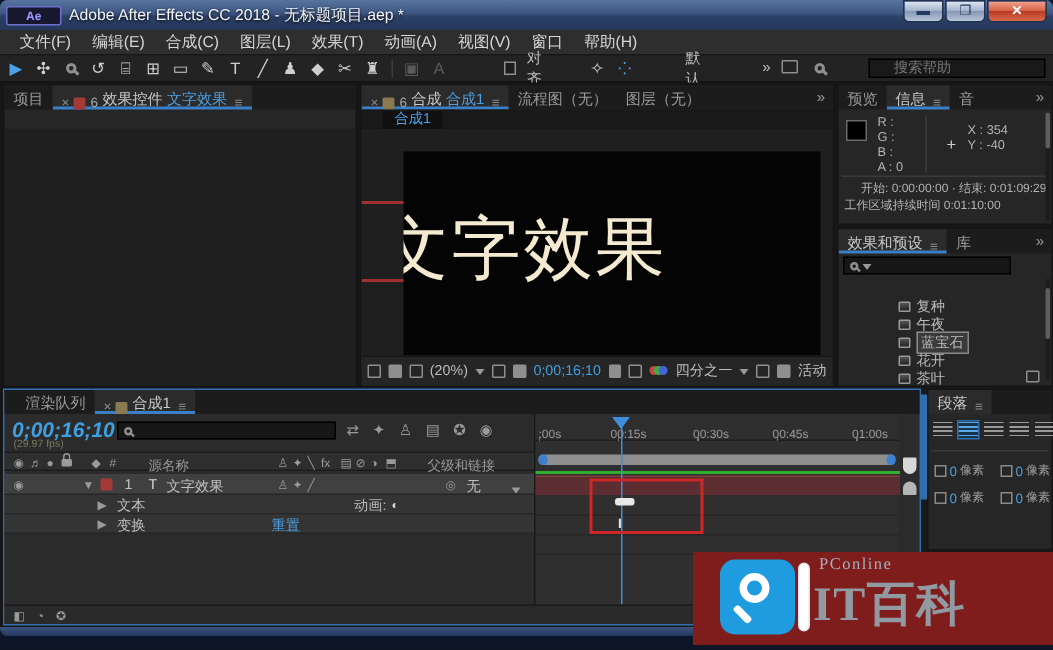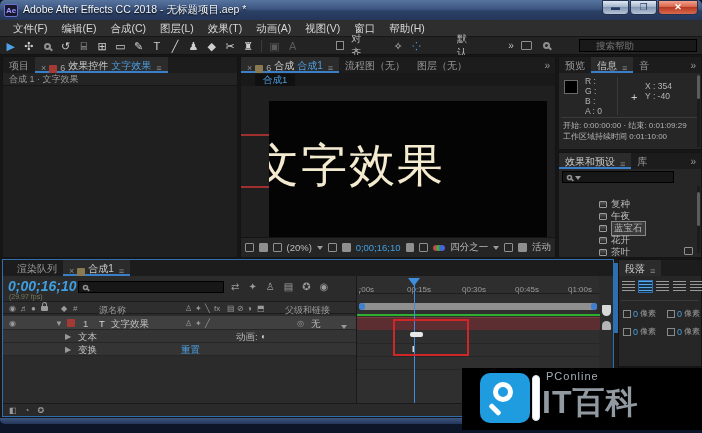--- a/index.html
+++ b/index.html
@@ -6,21 +6,21 @@
   *{box-sizing:border-box;}
   .screen{position:relative;width:702px;height:433px;background:#0d1528;overflow:hidden;
           font-family:"Liberation Sans",sans-serif;color:#c8c8c8;-webkit-font-smoothing:antialiased;}
   .a{position:absolute;}
   .stars i{position:absolute;width:2px;height:2px;background:#cfe0ff;border-radius:50%;opacity:.8;}
 
   
   .titlebar{left:0;top:0;width:702px;height:20px;border-radius:5px 5px 0 0;
     background:linear-gradient(#56749f 0%,#3d5681 45%,#2c4166 55%,#24365a 100%);
     display:flex;align-items:center;padding:0 4px;gap:5px;}
-  .ae-icon{width:14px;height:13px;background:#17172e;border:1px solid #6f6fd0;color:#9b9bff;
+  .ae-icon{width:37px;height:13px;background:#17172e;border:1px solid #6f6fd0;color:#9b9bff;
     font-size:8px;font-weight:bold;display:flex;align-items:center;justify-content:center;border-radius:2px;}
   .win-title{font-size:10.5px;color:#f2f4f8;text-shadow:0 1px 2px #000;white-space:nowrap;}
   .winbtns{margin-left:auto;display:flex;gap:1px;margin-top:-6px;}
   .wbtn{width:27px;height:15px;border:1px solid #21314e;border-radius:0 0 4px 4px;
     background:linear-gradient(#dfe7f2,#9fb0c8 50%,#8497b4 50%,#b7c4d8);color:#243a5e;
     font-size:9px;line-height:13px;text-align:center;}
   .wbtn.close{width:40px;background:linear-gradient(#f3a08c,#d45f42 50%,#b83a22 50%,#d86a4e);
     color:#fff;font-weight:bold;border-radius:0 0 4px 4px;}
 
   
@@ -126,21 +126,21 @@
   .ghost{width:9px;height:9px;background:#b5b5b5;border-radius:5px 5px 1px 1px;}
   .tl-bottom{position:absolute;left:0;right:0;bottom:0;height:13px;background:#2a2a2a;border-top:1px solid #1a1a1a;
     display:flex;align-items:center;gap:8px;padding:0 6px;}
   .modes-btn{position:absolute;left:175px;width:152px;height:11px;top:1px;background:#1f1f1f;border:1px solid #454545;
     color:#b0b0b0;font-size:9px;text-align:center;line-height:10px;margin-top:48px;}
   .vsb{left:614px;top:259px;width:4px;height:158px;background:#1a1a1a;}
   .vsb .th{position:absolute;left:0;top:4px;width:4px;height:70px;background:#2f6fb0;}
 
   
   .bborder{left:0;top:418px;width:702px;height:6px;background:linear-gradient(#3d5681,#24365a);border-radius:0 0 5px 5px;}
-  .watermark{left:462px;top:368px;width:240px;height:62px;background:#000000;}
+  .watermark{left:462px;top:368px;width:240px;height:62px;background:#7f1d1d;font-family:Liberation Serif, serif;}
   .wm-sq{position:absolute;left:18px;top:5px;width:50px;height:50px;background:#1f9be0;border-radius:10px;}
   .wm-ring{position:absolute;left:13px;top:9px;width:20px;height:20px;border:5px solid #fff;border-radius:50%;}
   .wm-handle{position:absolute;left:8px;top:34px;width:14px;height:5px;background:#fff;border-radius:2px;transform:rotate(45deg);}
   .wm-tab{position:absolute;left:70px;top:7px;width:8px;height:46px;background:#fff;border:1px solid #dfe3e8;border-radius:4px;}
   .wm-brand{position:absolute;left:84px;top:2px;font-size:11px;color:#a7adb5;letter-spacing:1px;}
   .wm-title{position:absolute;left:80px;top:13px;font-size:32px;font-weight:bold;color:#9199a1;letter-spacing:1px;}
 </style>
 </head>
 <body>
 
@@ -219,22 +219,20 @@
       </span>
       <span class="tab active">
         <span class="x">×</span>
         <span class="sq red"></span>
         <span class="badge">6</span>
         <span>效果控件</span>
         <span class="blue-t">文字效果</span>
         <span class="hamb">≡</span>
       </span>
     </div>
-    <div class="a" style="left:0;top:16px;right:0;height:13px;background:#242424;border-bottom:1px solid #161616;
-         font-size:9px;color:#9a9a9a;line-height:13px;padding-left:6px">合成 1 · 文字效果</div>
     <div class="a" style="left:0;top:29px;right:0;bottom:0;background:#1f1f1f"></div>
   </div>
 
   <div class="a panel" style="left:240px;top:56px;width:316px;height:202px">
     <div class="tabrow">
       <span class="tab active">
         <span class="x">×</span>
         <span class="sq tan"></span>
         <span class="badge">6</span>
         <span>合成</span>
@@ -298,21 +296,21 @@
     <div class="a swatch" style="left:5px;top:23px"></div>
     <div class="a info-txt" style="left:26px;top:19px">R :</div>
     <div class="a info-txt" style="left:26px;top:29px">G :</div>
     <div class="a info-txt" style="left:26px;top:39px">B :</div>
     <div class="a info-txt" style="left:26px;top:49px">A : 0</div>
     <div class="a divv" style="left:58px;top:20px;height:38px"></div>
     <div class="a" style="left:72px;top:34px;color:#cfcfcf;font-size:11px">+</div>
     <div class="a info-txt" style="left:86px;top:24px">X : 354</div>
     <div class="a info-txt" style="left:86px;top:34px">Y : -40</div>
     <div class="a divh" style="left:2px;right:2px;top:60px"></div>
-    <div class="a info-txt" style="left:4px;top:64px;font-size:8px">开始: 0:00:00:00 · 结束: 0:01:09:29</div>
+    <div class="a info-txt" style="left:15px;top:64px;font-size:8px">开始: 0:00:00:00 · 结束: 0:01:09:29</div>
     <div class="a info-txt" style="left:4px;top:75px;font-size:8px">工作区域持续时间 0:01:10:00</div>
     <div class="sbar" style="right:1px;top:18px;bottom:2px">
         <span class="th" style="top:0;height:24px"></span>
       </div>
   </div>
 
   <div class="a panel" style="left:558px;top:152px;width:144px;height:106px">
     <div class="tabrow">
       <span class="tab active">
         <span>效果和预设</span>

